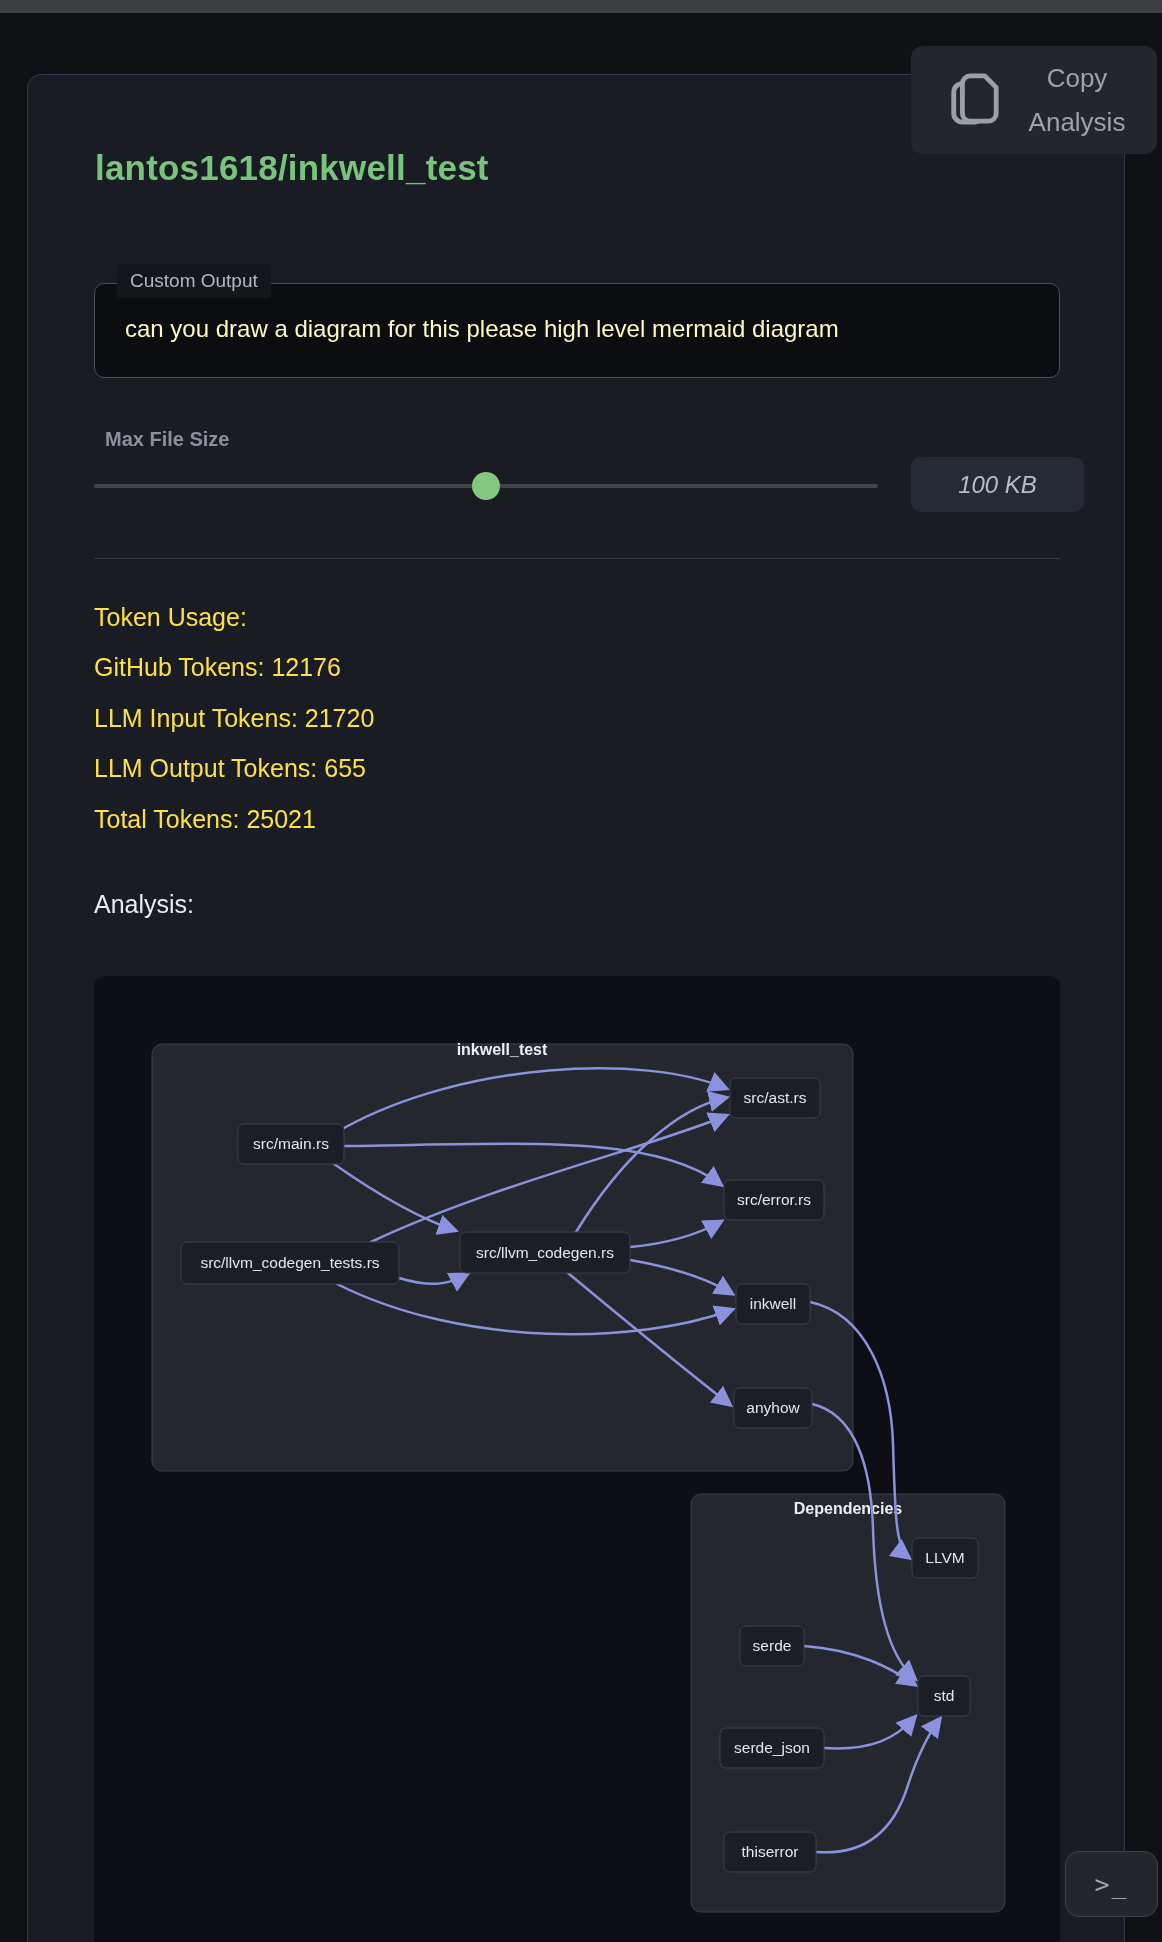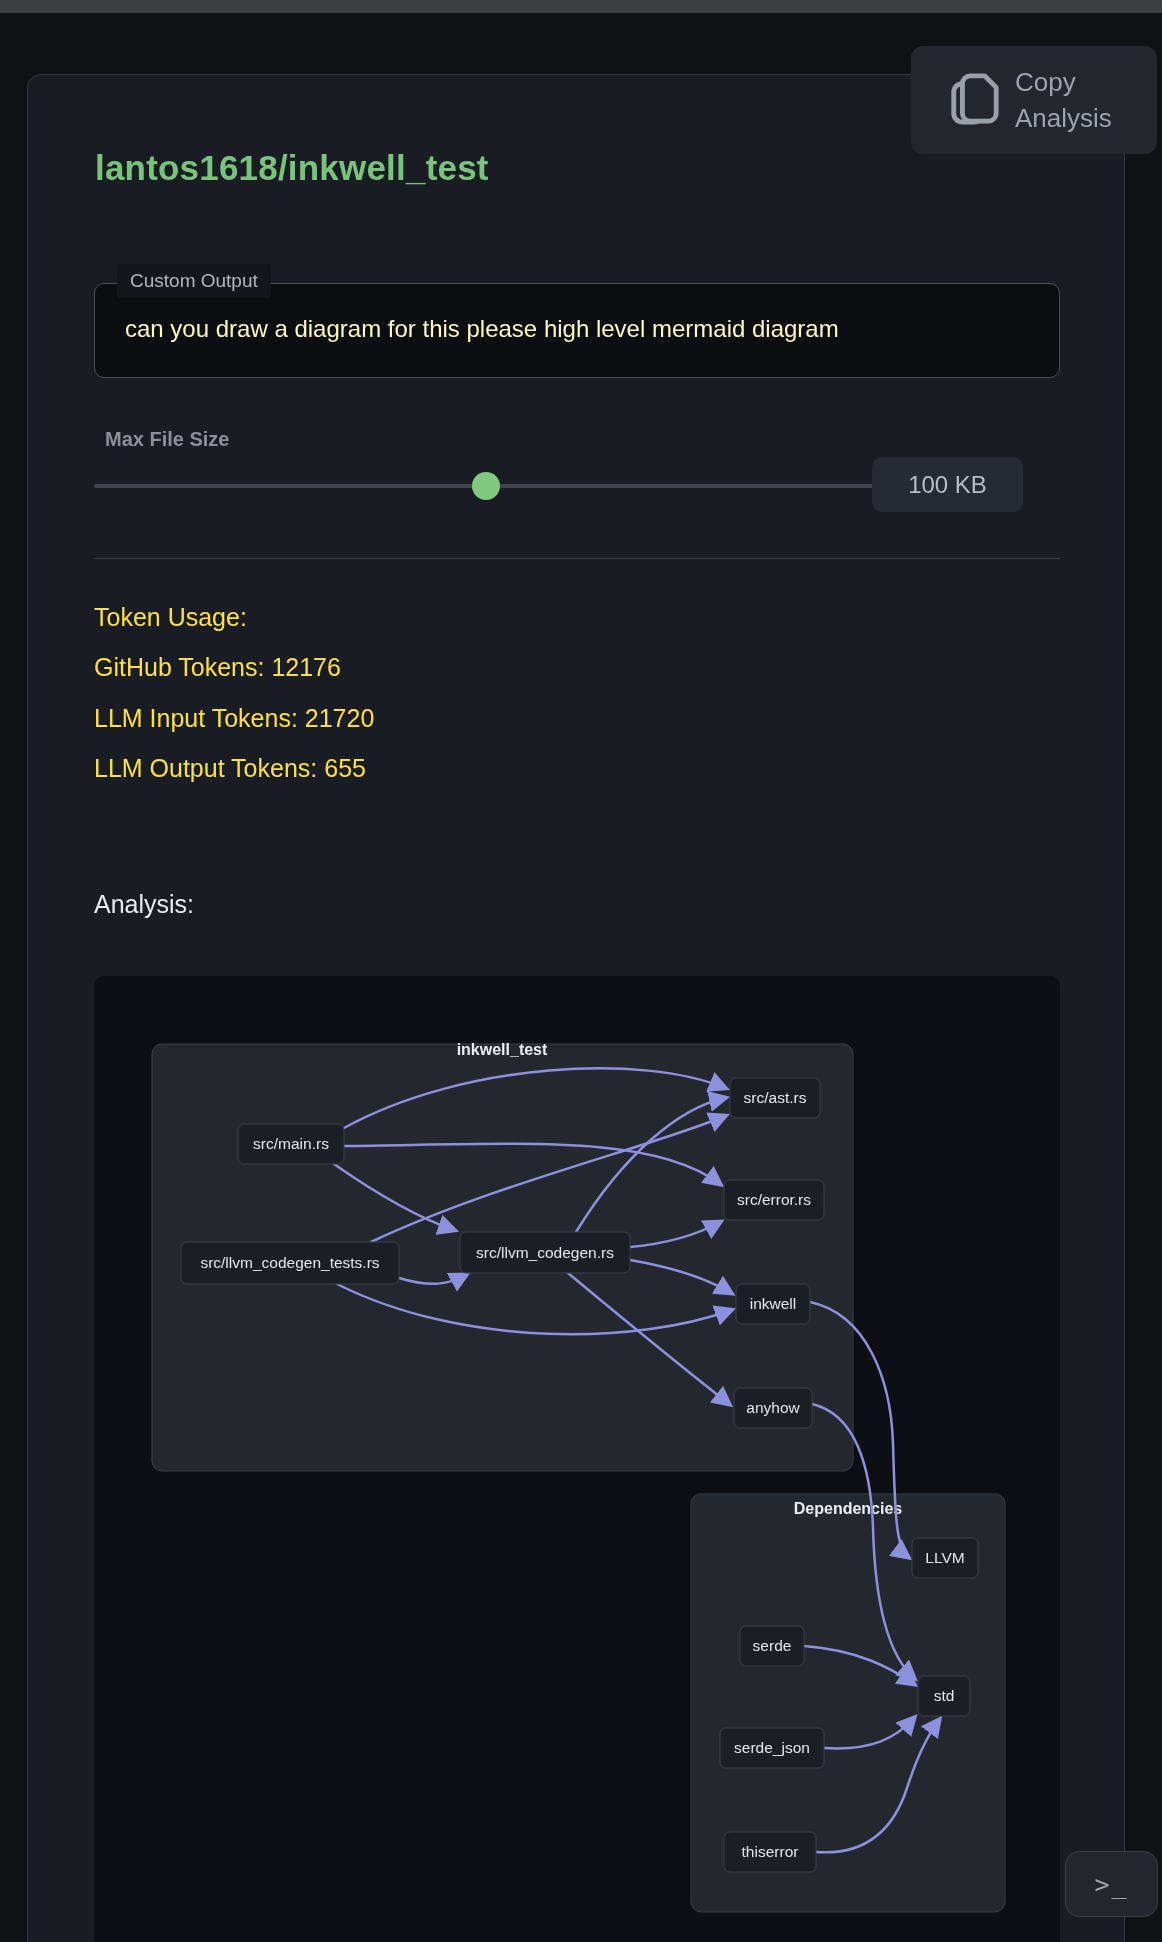--- a/index.html
+++ b/index.html
@@ -15,21 +15,21 @@
     left:27px;top:74px;width:1098px;height:1920px;
     background:#191c22;border:1px solid #343946;border-radius:14px;
     box-sizing:border-box;
   }
   .copy-btn{
     left:911px;top:46px;width:246px;height:108px;border-radius:12px;
     background:#23262d;display:flex;align-items:center;gap:14px;
     padding-left:36px;box-sizing:border-box;cursor:pointer;
   }
   .copy-btn .txt{
-    width:124px;font-size:26px;line-height:36px;color:#9da3ac;text-align:left;
+    width:124px;font-size:26px;line-height:44px;color:#9da3ac;text-align:center;
   }
   .title{
     left:95px;top:148px;font-size:35px;font-weight:700;color:#79c47c;
     letter-spacing:.2px;
   }
   .prompt-box{
     left:94px;top:283px;width:966px;height:95px;box-sizing:border-box;
     background:#0b0d11;border:1px solid #4a505a;border-radius:10px;
   }
   .prompt-label{
@@ -40,23 +40,23 @@
     position:absolute;left:30px;top:31px;font-size:24px;color:#fef9c3;
     white-space:nowrap;
   }
   .mfs-label{left:105px;top:428px;font-size:20px;font-weight:700;color:#8b909a;}
   .slider-track{left:94px;top:484px;width:784px;height:4px;border-radius:2px;background:#3f444d;}
   .slider-thumb{
     left:472px;top:472px;width:28px;height:28px;border-radius:50%;
     background:#82c97e;cursor:pointer;
   }
   .size-chip{
-    left:872px;top:457px;width:151px;height:55px;border-radius:10px;
+    left:911px;top:457px;width:173px;height:55px;border-radius:10px;
     background:#262a32;display:flex;align-items:center;justify-content:center;
-    font-size:24px;color:#b8bcc4;
+    font-size:24px;color:#b8bcc4;font-style:italic;
   }
   .divider{left:94px;top:558px;width:966px;height:1px;background:#363b44;}
   .tokens{left:94px;top:592px;}
   .tokens .line{height:50.5px;display:flex;align-items:center;font-size:25px;color:#fde047;}
   .analysis-heading{
     left:94px;top:879px;height:50px;display:flex;align-items:center;
     font-size:25px;color:#e9ebef;
   }
   .panel{
     left:94px;top:976px;width:966px;height:990px;background:#0d0f14;border-radius:10px;
@@ -106,20 +106,21 @@
 <div class="abs slider-thumb"></div>
 <div class="abs size-chip">100 KB</div>
 
 <div class="abs divider"></div>
 
 <div class="abs tokens">
   <div class="line">Token Usage:</div>
   <div class="line">GitHub Tokens: 12176</div>
   <div class="line">LLM Input Tokens: 21720</div>
   <div class="line">LLM Output Tokens: 655</div>
+  <div class="line">Total Tokens: 25021</div>
 </div>
 
 <div class="abs analysis-heading">Analysis:</div>
 
 <div class="abs panel">
   <svg width="966" height="966" viewBox="0 0 966 966">
     <defs>
       <marker id="arr" viewBox="0 0 10 10" refX="7.5" refY="5" markerWidth="8.5" markerHeight="8.5" orient="auto-start-reverse">
         <path d="M0,0 L10,5 L0,10 z" fill="#8b91dc"></path>
       </marker>

